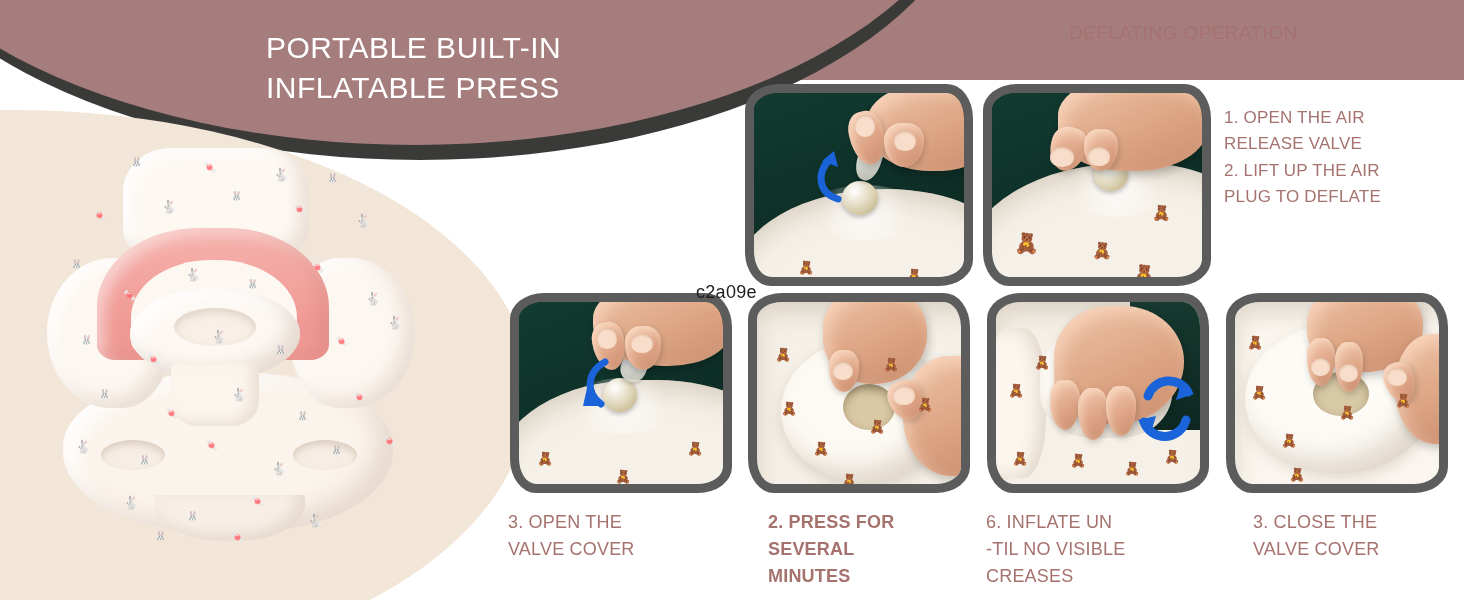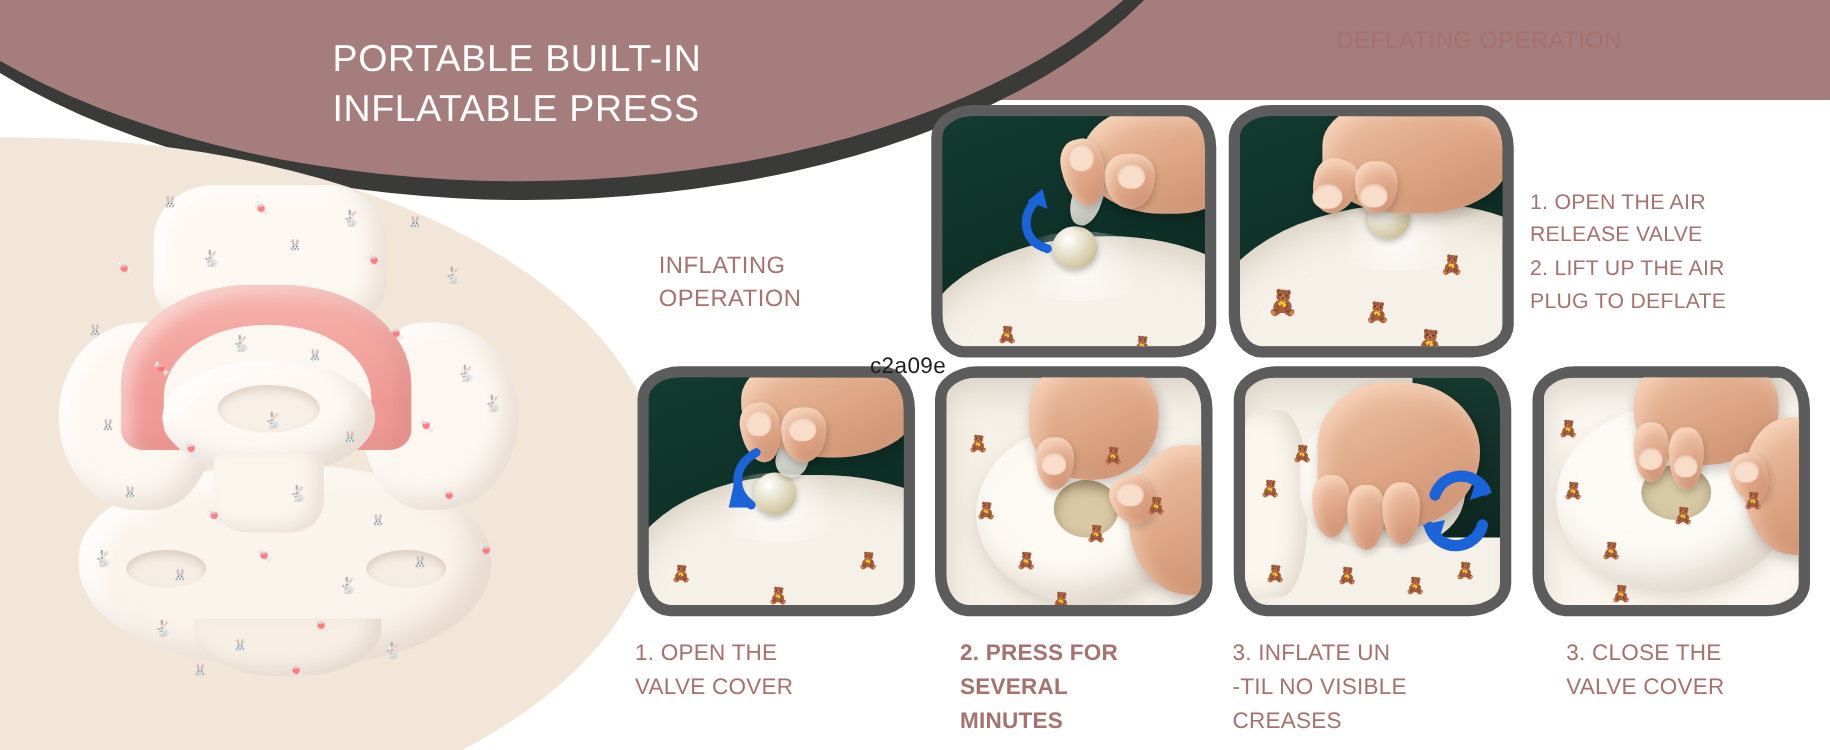--- a/index.html
+++ b/index.html
@@ -115,21 +115,20 @@
   }
   .label-inflate {
     position:absolute; left:527px; top:200px;
     color:#a5726e; font-size:19px; letter-spacing:.4px; line-height:1.42;
     white-space:pre-line;
   }
   .deflate-steps {
     position:absolute; left:1224px; top:105px; width:216px;
     color:#a5726e; font-size:17px; line-height:1.55; letter-spacing:.2px;
     white-space:pre-line;
-    margin-top:44px;
   }
 
   
   .frame {
     position:absolute;
     border:9px solid #5c5c5c;
     background:#0f2e27;
     overflow:hidden;
     border-radius: 34px 26px 34px 26px / 26px 34px 26px 34px;
   }
@@ -258,22 +257,20 @@
         <span class="bunny" style="left: 120px; top: 392px; font-size: 9px; opacity: 0.85;">🐰</span>
         <span class="bunny" style="left: 196px; top: 392px; font-size: 11px; opacity: 0.85;">🍬</span>
       </div>
   </div>
 
   <div class="label-deflate">DEFLATING OPERATION</div>
   <div class="deflate-steps">1. OPEN THE AIR
 RELEASE VALVE
 2. LIFT UP THE AIR
 PLUG TO DEFLATE</div>
-  <div class="label-inflate">INFLATING
-OPERATION</div>
 
   <div class="frame" style="left:745px; top:84px; width:228px; height:202px;">
     <div class="ph">
       <div class="bg-green"></div>
       <div class="seat-cream" style="left:-18px; top:96px; width:270px; height:130px; border-radius:58% 46% 0 0 / 70% 48% 0 0;"></div>
       <div class="valve-halo" style="left:52px; top:92px; width:118px; height:56px;"></div>
       <div class="valve" style="left:88px; top:88px; width:36px; height:34px;"></div>
       <div class="cap" style="left:104px; top:42px; width:24px; height:46px; transform:rotate(18deg);"></div>
       <div class="hand" style="left:112px; top:-8px; width:122px; height:86px; border-radius:46% 40% 38% 52%;"></div>
       <div class="finger" style="left:96px; top:18px; width:34px; height:54px; transform:rotate(-12deg);"></div>
@@ -391,25 +388,25 @@
       <div class="nail" style="left:152px; top:66px; width:20px; height:18px;"></div>
       <span class="bear" style="left:12px; top:34px;">🧸</span>
       <span class="bear" style="left:16px; top:84px;">🧸</span>
       <span class="bear" style="left:46px; top:132px;">🧸</span>
       <span class="bear" style="left:104px; top:104px;">🧸</span>
       <span class="bear" style="left:54px; top:166px;">🧸</span>
       <span class="bear" style="left:160px; top:92px;">🧸</span>
     </div>
   </div>
 
-  <div class="cap-text" style="left:508px; top:509px; width:215px;">1. OPEN THE
+  <div class="cap-text" style="left:508px; top:509px; width:215px;">3. OPEN THE
 VALVE COVER</div>
   <div class="cap-text" style="left:768px; top:509px; width:205px;font-weight:bold;">  2. PRESS FOR
 SEVERAL
 MINUTES</div>
-  <div class="cap-text" style="left:986px; top:509px; width:225px;">  3. INFLATE UN
+  <div class="cap-text" style="left:986px; top:509px; width:225px;">  6. INFLATE UN
 -TIL NO VISIBLE
 CREASES</div>
   <div class="cap-text" style="left:1253px; top:509px; width:200px;">3. CLOSE THE
 VALVE COVER</div>
 
   <div class="watermark">c2a09e</div>
 </div>
 
 </body></html>

